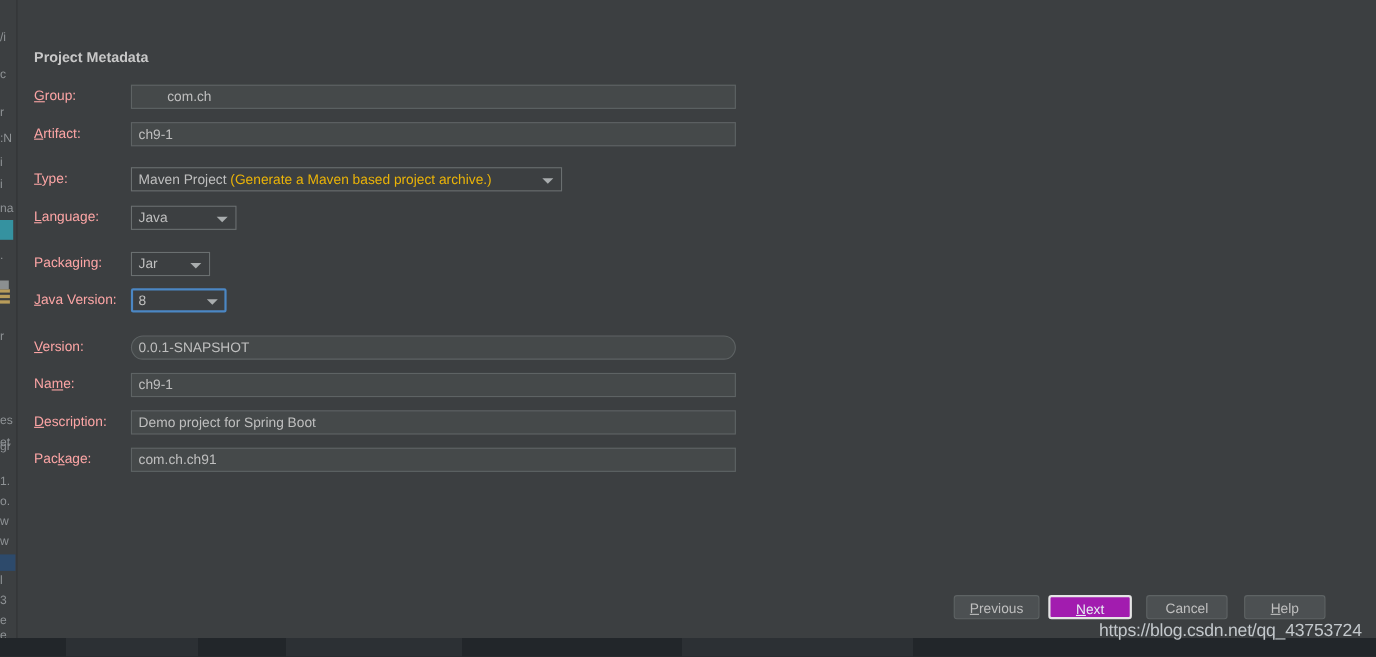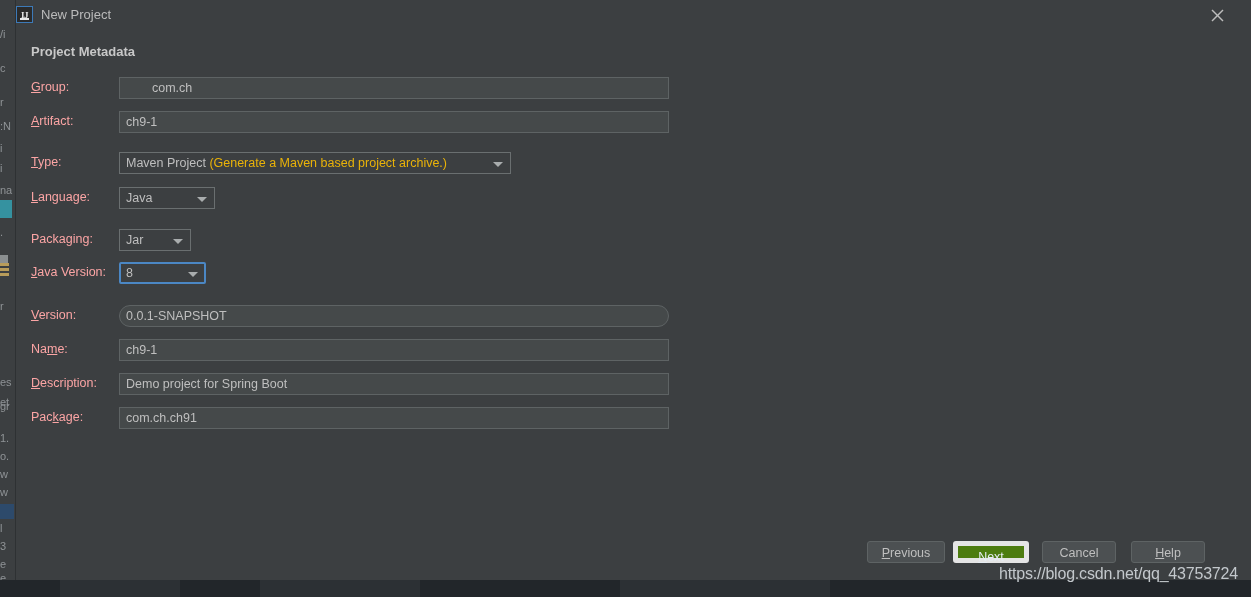--- a/index.html
+++ b/index.html
@@ -217,22 +217,22 @@
     border-radius: 3px;
     color: #bfbfbf;
     font-size: 12.5px;
     font-family: "Liberation Sans", sans-serif;
     text-align: center;
     line-height: 23px;
     cursor: default;
   }
   .btn u { text-decoration: underline; text-underline-offset: 1px; }
   .btn.primary {
-    background: #4d7c0f;
-    border: 5px solid #e5e5e5;
+    background: #a21caf;
+    border: 2px solid #e5e5e5;
     color: #e6ecf2;
   }
 
   
   #watermark {
     position: absolute;
     left: 999px; top: 565px;
     font-size: 16px;
     color: #c3c8cc;
     font-family: "Liberation Sans", sans-serif;
@@ -281,33 +281,20 @@
 </div>
 
 <div class="desk-bottom">
   <div class="sheen" style="left:60px;width:120px;"></div>
   <div class="sheen" style="left:260px;width:160px;"></div>
   <div class="sheen" style="left:620px;width:210px;"></div>
 </div>
 
 <div id="dialog">
 
-  <div id="titlebar">
-    <div id="app-icon">
-      <span class="ij">IJ</span>
-        <span class="bar"></span>
-    </div>
-    <div id="window-title">New Project</div>
-    <div id="close-button">
-      <svg width="13" height="13" viewBox="0 0 13 13">
-        <line x1="1" y1="1" x2="12" y2="12" stroke="#bdbdbd" stroke-width="1.4"></line>
-        <line x1="12" y1="1" x2="1" y2="12" stroke="#bdbdbd" stroke-width="1.4"></line>
-      </svg>
-    </div>
-  </div>
 
   <div id="section-title">Project Metadata</div>
 
   <div id="form-rows">
       <div class="row" style="top: 77px;">
         <div class="lbl"><u>G</u>roup:</div>
         <div class="field textfield" style="width: 550px; padding-left: 32px;">com.ch</div>
       </div>
       <div class="row" style="top: 111px;">
         <div class="lbl"><u>A</u>rtifact:</div>

